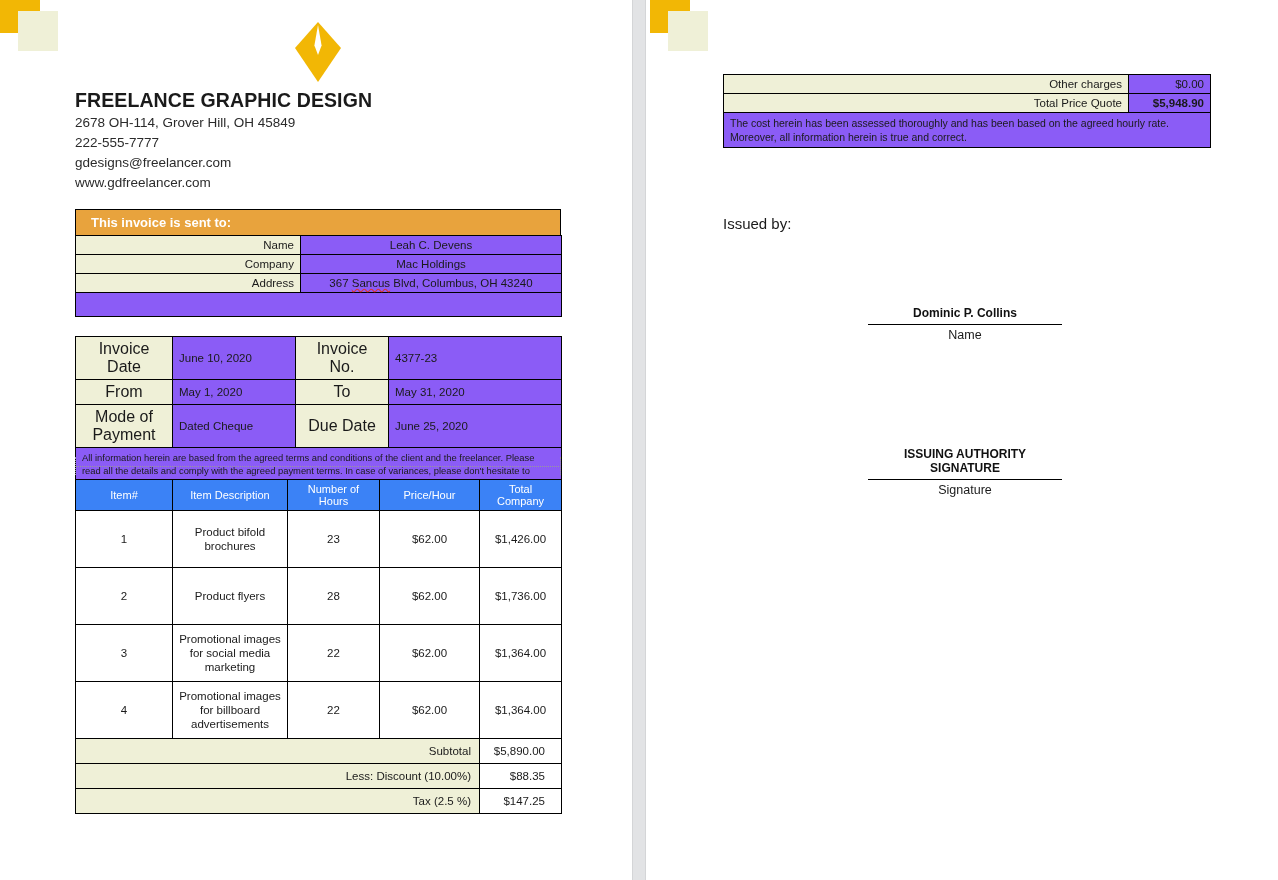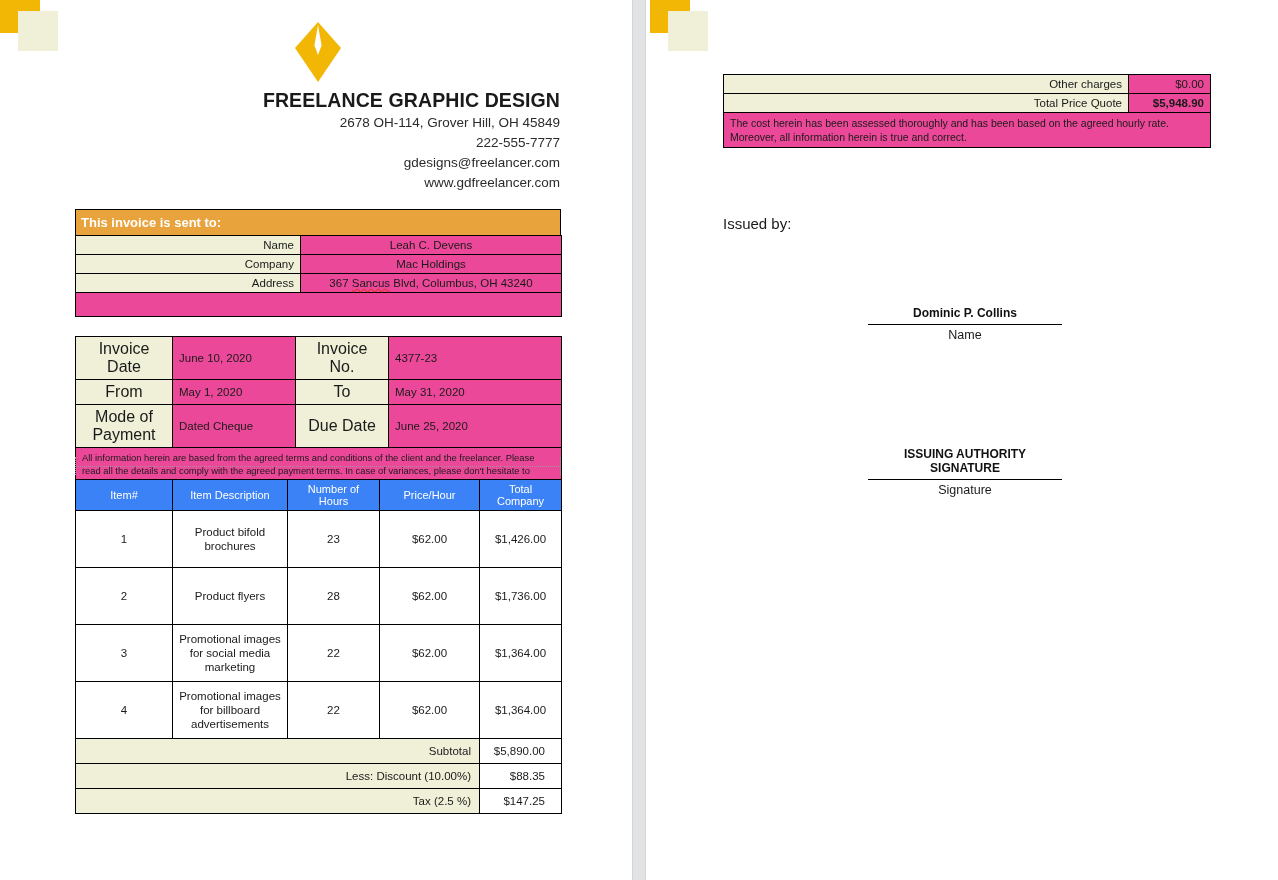--- a/index.html
+++ b/index.html
@@ -42,21 +42,21 @@
 
   
   .page1 { position: absolute; left: 0; top: 0; width: 632px; height: 880px; }
   .page2 { position: absolute; left: 646px; top: 0; width: 632px; height: 880px; }
 
   
   .letterhead {
     position: absolute;
     left: 75px; top: 22px;
     width: 485px;
-    text-align: right;
+    text-align: left;
   }
   .logo-wrap { height: 60px; display: flex; align-items: center; justify-content: center; }
   .company-name {
     font-size: 19.5px;
     font-weight: bold;
     color: #1a1a1a;
     letter-spacing: 0.1px;
     margin-top: 7px;
   }
   .company-line {
@@ -74,35 +74,35 @@
     font-size: 11.5px;
     color: #1a1a1a;
   }
   table.inv td, table.inv th {
     border: 1px solid #000000;
     padding: 3px 6px;
     vertical-align: middle;
     font-weight: normal;
   }
   .cell-cream  { background: #eff0d7; }
-  .cell-white  { background: #ec4899; }
+  .cell-white  { background: #8b5cf6; }
   .lbl         { text-align: right; font-weight: bold; font-size: 11.5px; }
   .lbl-left    { text-align: center;  font-weight: bold; font-size: 16px; }
   .val-center  { text-align: center; font-weight: bold; font-size: 11.5px; }
   .val-left    { text-align: left;  font-size: 11.5px; }
   .num-right   { text-align: right; font-size: 11.5px; }
 
   
   .recipient-block { position: absolute; left: 75px; top: 209px; width: 486px; }
   .recip-banner {
     background: #e8a33d;
     color: #ffffff;
     font-weight: bold;
     font-size: 13px;
-    padding: 5px 5px;
+    padding: 5px 15px;
     border: 1px solid #000000;
     border-bottom: none;
   }
   .spacer-row td { height: 24px; }
 
   
   .meta-block { position: absolute; left: 75px; top: 336px; width: 486px; }
   .meta-block td { height: 25px; }
   .terms-cell { font-size: 9.4px; line-height: 13px; text-align: left; padding: 6px 7px; }
 

